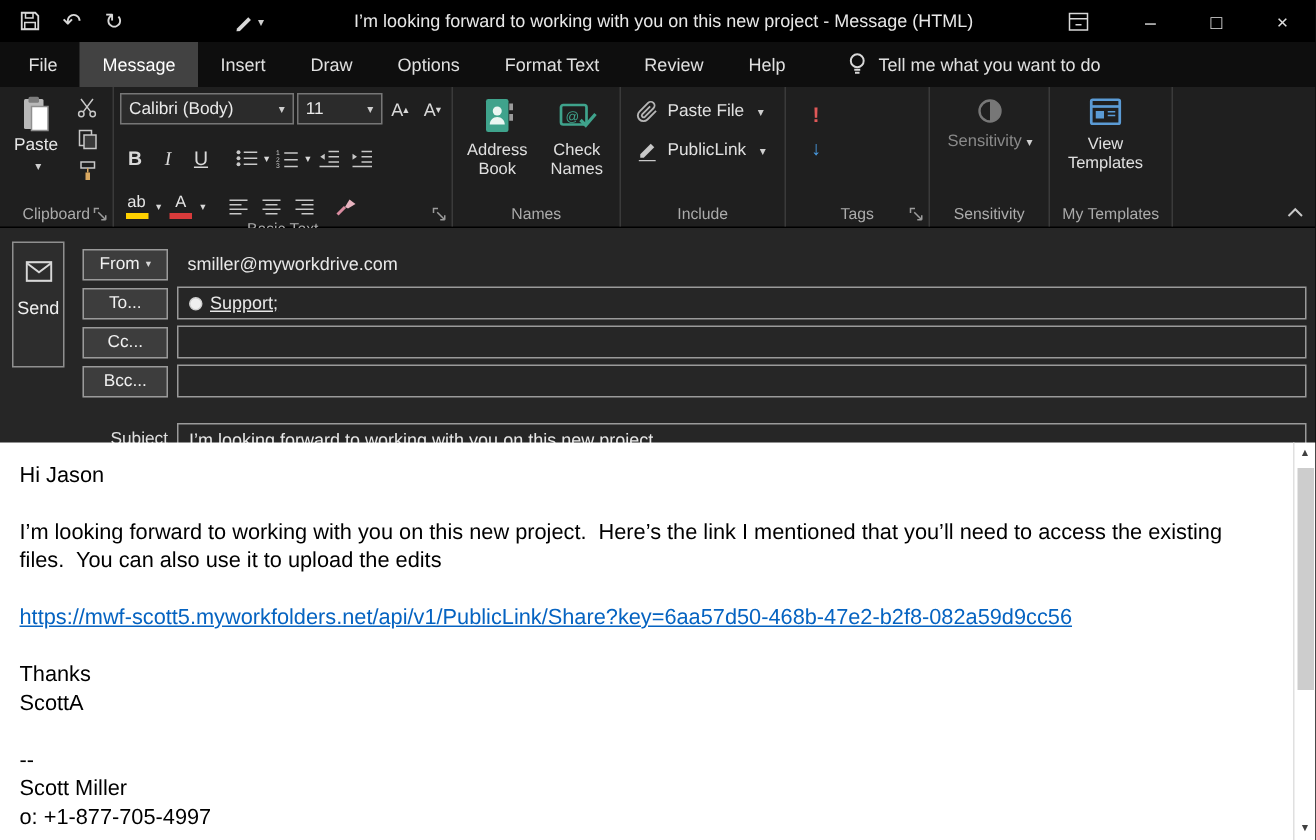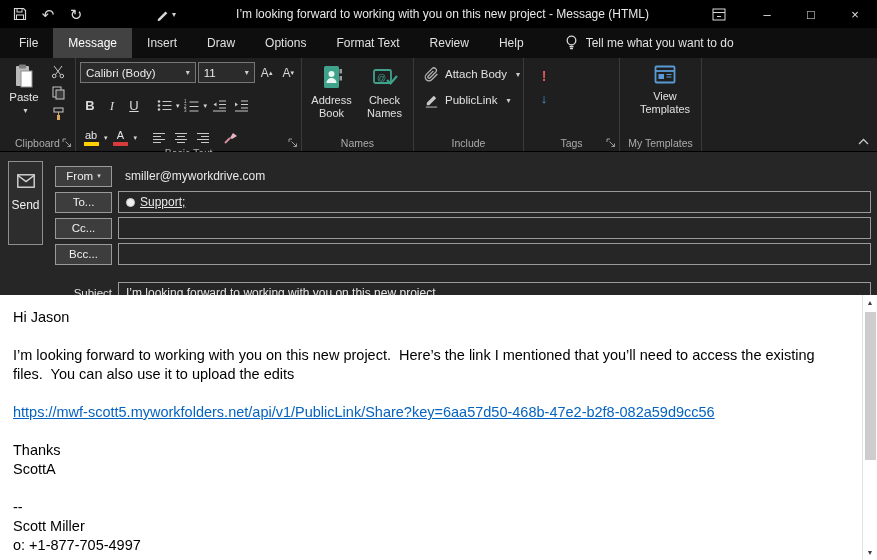--- a/index.html
+++ b/index.html
@@ -320,21 +320,21 @@
     </div>
 
     <div class="group" style="width:110px">
       <div class="gcontent" style="flex-direction:column; gap:2px;">
         <div class="hbtn">
           <span>
             <svg width="15" height="15" viewBox="0 0 24 24">
                 <path d="M21.4 11.1l-9.2 9.2a6 6 0 01-8.5-8.5l9.2-9.2a4 4 0 015.7 5.7l-9.2 9.2a2 2 0 01-2.8-2.8l8.5-8.5" fill="none" stroke="#b5b5b5" stroke-width="2"></path>
               </svg>
           </span>
-          <span>Attach Body</span>
+          <span>Paste File</span>
           <span class="chev">▾</span>
         </div>
         <div class="hbtn">
           <span>
             <svg width="15" height="15" viewBox="0 0 16 16">
                 <path d="M3 10.5L10.5 3l2.5 2.5L5.5 13H3z" fill="#c8c8c8"></path>
                 <path d="M2 15h12" stroke="#c8c8c8"></path>
               </svg>
           </span>
           <span>PublicLink</span>
@@ -357,24 +357,40 @@
           <span>Tags</span>
         </div>
       <span class="dlg">
         <svg width="10" height="10" viewBox="0 0 10 10">
             <path d="M1 4V1h3" fill="none" stroke="#9c9c9c"></path>
             <path d="M3.5 3.5L8.5 8.5M8.5 8.5V5.5M8.5 8.5H5.5" fill="none" stroke="#9c9c9c"></path>
           </svg>
       </span>
     </div>
 
+    <div class="group" style="width:80px">
+      <div class="gcontent" style="justify-content:center;">
+        <div class="bigbtn disabled" style="width:64px">
+          <span>
+            <svg width="20" height="20" viewBox="0 0 20 20">
+                <circle cx="10" cy="10" r="7" fill="none" stroke="#777" stroke-width="1.6"></circle>
+                <path d="M10 3a7 7 0 010 14z" fill="#777"></path>
+              </svg>
+          </span>
+          <span class="biglabel"><span>Sensitivity</span><span class="chev">▾</span></span>
+        </div>
+      </div>
+      <div class="glabel">
+          <span>Sensitivity</span>
+        </div>
+    </div>
 
 
     <div class="group" style="width:82px">
-      <div class="gcontent" style="justify-content:flex-end;">
+      <div class="gcontent" style="justify-content:flex-start;">
         <div class="bigbtn" style="width:66px">
           <span>
             <svg width="22" height="22" viewBox="0 0 22 22">
                 <rect x="1.5" y="2.5" width="19" height="16" rx="1" fill="none" stroke="#5b9bd5" stroke-width="1.8"></rect>
                 <path d="M1.5 7h19" stroke="#5b9bd5" stroke-width="1.8"></path>
                 <rect x="4.5" y="10" width="5.5" height="5" fill="#5b9bd5"></rect>
                 <path d="M12.5 10.5h5M12.5 13h5" stroke="#5b9bd5"></path>
               </svg>
           </span>
           <span class="biglabel">View Templates</span>

